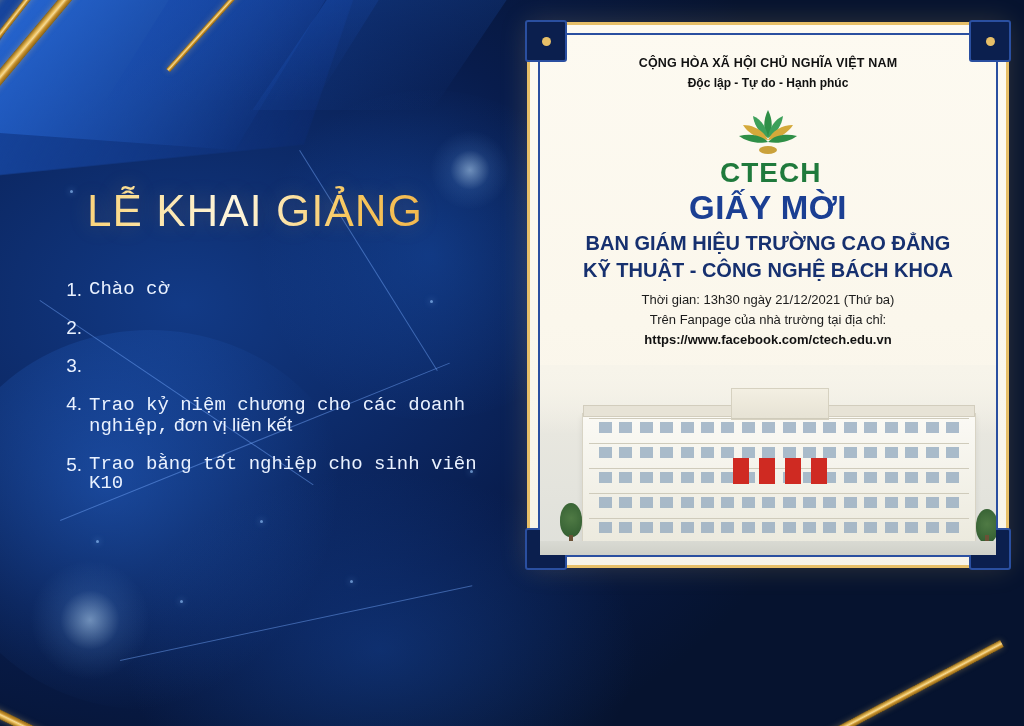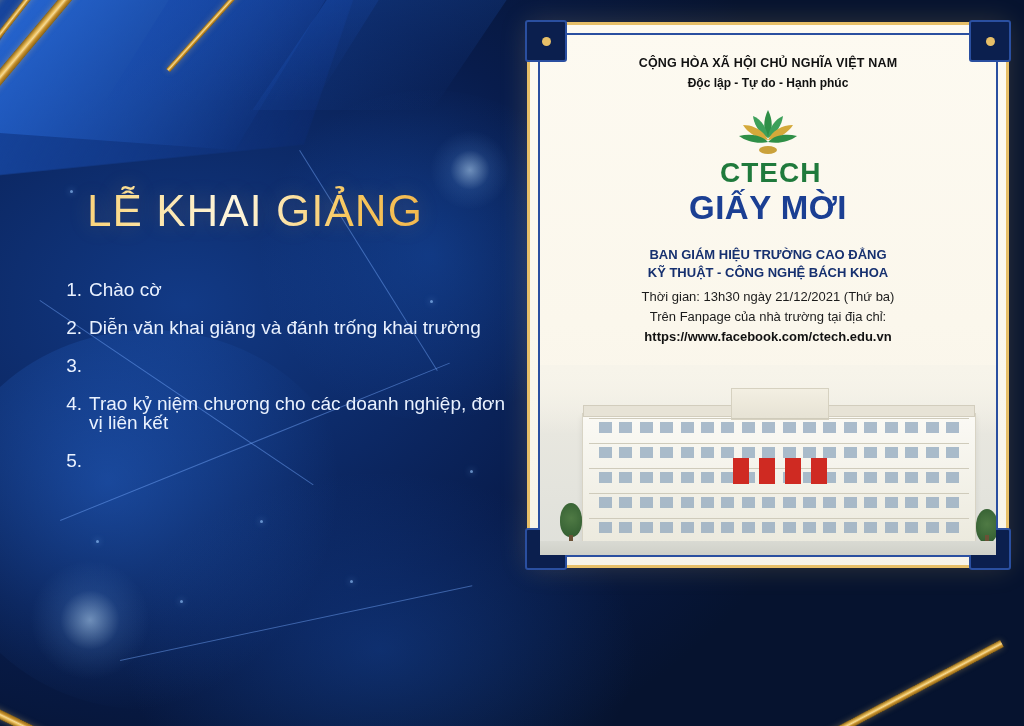--- a/index.html
+++ b/index.html
@@ -142,21 +142,21 @@
     align-items: flex-start;
     margin-bottom: 19px;
   }
   .agenda-num {
     width: 24px;
     flex: none;
     text-align: right;
     margin-right: 7px;
     color: #eaf2ff;
   }
-  .agenda-text { color: #eaf2ff; }
+  .agenda-text { color: #eaf2ff; font-family: Liberation Mono, monospace; }
 
   
   .card-wrap {
     position: absolute;
     left: 527px; top: 22px;
     width: 482px; height: 546px; text-decoration: underline;
   }
   .card-outer {
     position: absolute;
     inset: 0;
@@ -224,22 +224,22 @@
   }
 
   .invite-title {
     margin-top: 0;
     font-size: 33px;
     font-weight: bold;
     color: #1b3f93;
     letter-spacing: .5px;
   }
   .org-line {
-    margin-top: 19px;
-    font-size: 13px;
+    margin-top: 3px;
+    font-size: 20px;
     font-weight: bold;
     color: #16306f;
     line-height: 1.35;
   }
   .invite-body {
     margin-top: 14px;
     font-size: 13.2px;
     color: #1c1c1c;
     line-height: 1.5;
   }
@@ -397,34 +397,34 @@
   <div class="left-col">
     <div class="main-title">LỄ KHAI GIẢNG</div>
 
     <div class="agenda">
       <div class="agenda-item">
         <span class="agenda-num">1.</span>
         <span class="agenda-text">Chào cờ</span>
       </div>
       <div class="agenda-item">
         <span class="agenda-num">2.</span>
-        <span class="agenda-text">Diễn văn khai giảng và đánh trống khai trường</span>
       </div>
       <div class="agenda-item">
         <span class="agenda-num">3.</span>
       </div>
       <div class="agenda-item">
         <span class="agenda-num">4.</span>
         <span>
           <span class="agenda-text">Trao kỷ niệm chương cho các doanh nghiệp,</span>
           <span class="line2">đơn vị liên kết</span>
         </span>
       </div>
       <div class="agenda-item" style="margin-top:6px;">
         <span class="agenda-num">5.</span>
+        <span class="agenda-text">Trao bằng tốt nghiệp cho sinh viên K10</span>
       </div>
     </div>
   </div>
 
   <div class="card-wrap">
     <div class="card-outer"></div>
     <div class="card-inner-border"></div>
     <div class="corner-notch cn-tl"></div>
     <div class="corner-notch cn-tr"></div>
     <div class="corner-notch cn-bl"></div>

